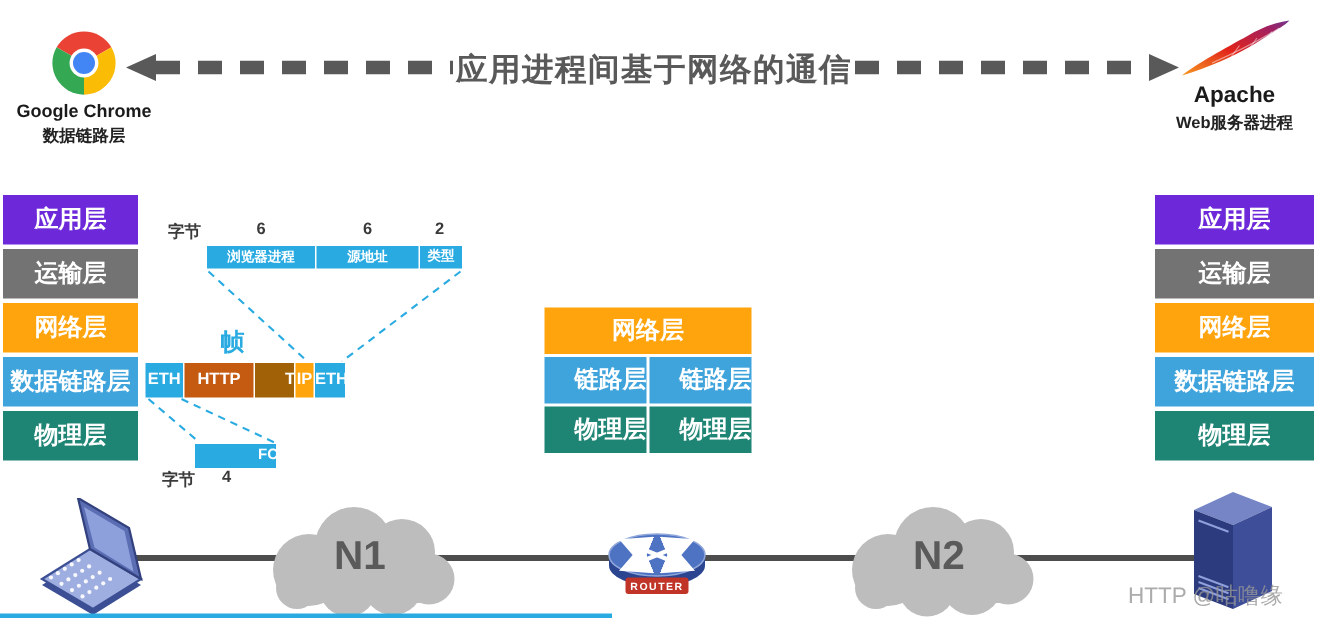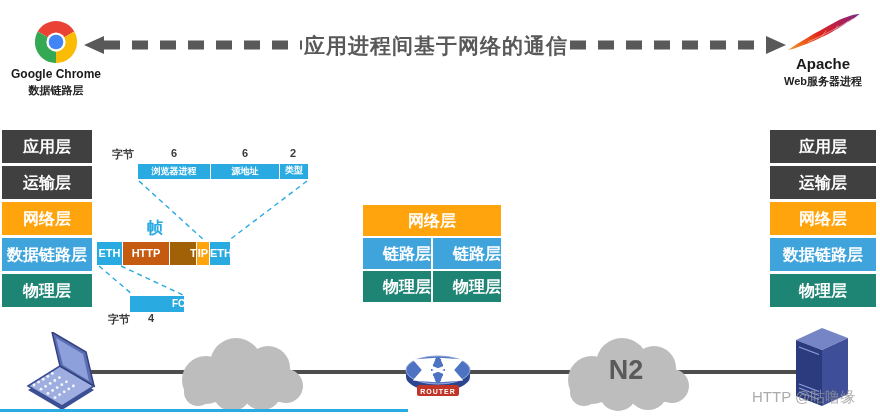--- a/index.html
+++ b/index.html
@@ -16,21 +16,21 @@
   .main-title { position:absolute; left:300px; top:32px; width:272px; text-align:center;
                 font-size:21px; font-weight:bold; color:#595959; letter-spacing:1px; white-space:nowrap; }
   .arrow-svg { position:absolute; top:34px; height:22px; }
 
   
   .stack { position:absolute; top:130px; }
   .stack-left { left:2px; width:90px; }
   .stack-right { left:770px; width:106px; }
   .layer-row { height:33px; line-height:33px; margin-bottom:3px; color:#fff;
                font-weight:bold; font-size:16px; text-align:center; }
-  .c-appl { background:#404040; } .c-trans { background:#404040; }
+  .c-appl { background:#6d28d9; } .c-trans { background:#737373; }
   .c-net  { background:#FFA40D; } .c-link  { background:#3FA3DC; }
   .c-phy  { background:#1E8474; }
 
   .router-stack { position:absolute; left:363px; top:205px; width:138px; }
   .r-row { display:flex; gap:2px; margin-bottom:2px; }
   .r-cell { height:31px; line-height:31px; color:#fff; font-weight:bold; font-size:16px; text-align:center; }
   .r-full { width:138px; } .r-half { width:68px;padding-left:20px; }
 
   
   .byte-lbl { position:absolute; font-size:11px; font-weight:bold; color:#3a3a3a; white-space:nowrap; }
@@ -170,20 +170,21 @@
       <circle cx="36" cy="48" r="24"></circle>
         <circle cx="66" cy="32" r="26"></circle>
         <circle cx="98" cy="36" r="22"></circle>
       <circle cx="116" cy="54" r="17"></circle>
         <circle cx="92" cy="58" r="20"></circle>
         <circle cx="62" cy="60" r="19"></circle>
       <circle cx="28" cy="60" r="14"></circle>
         <rect x="20" y="42" width="104" height="28" rx="14"></rect>
     </g>
   </svg>
+  <div class="cloud-lbl" style="left:205px;">N1</div>
 
   <svg class="abs" style="left:556px;top:332px;" width="140" height="84" viewBox="0 0 140 84">
     <g fill="#BDBDBD">
       <circle cx="36" cy="48" r="24"></circle>
         <circle cx="66" cy="32" r="26"></circle>
         <circle cx="98" cy="36" r="22"></circle>
       <circle cx="116" cy="54" r="17"></circle>
         <circle cx="92" cy="58" r="20"></circle>
         <circle cx="62" cy="60" r="19"></circle>
       <circle cx="28" cy="60" r="14"></circle>

